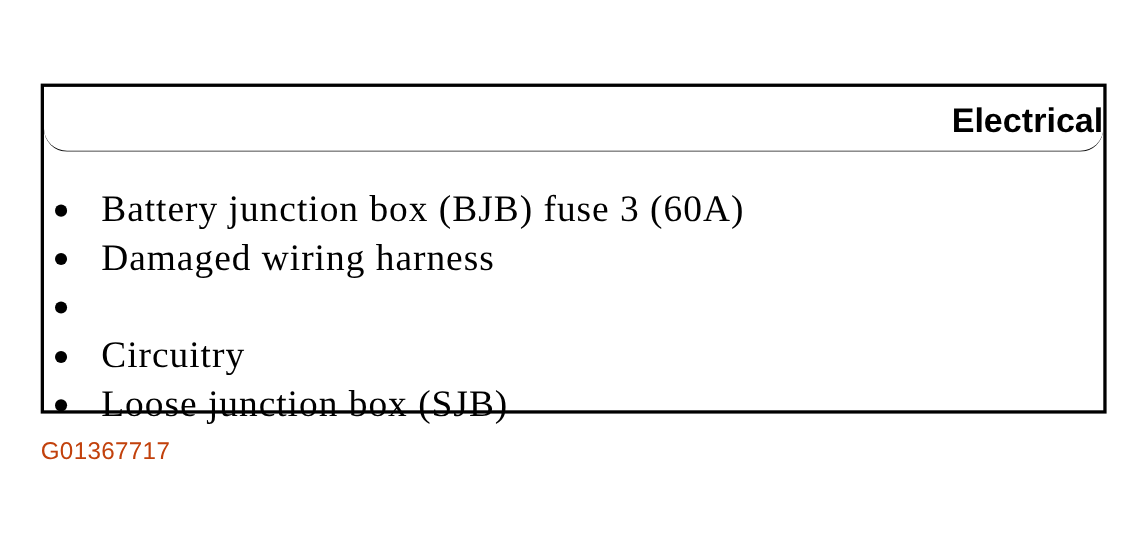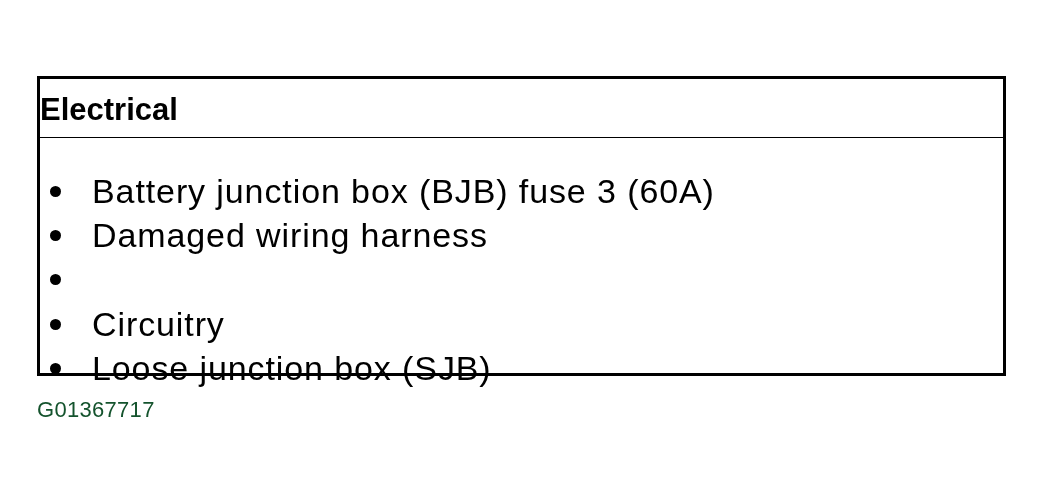--- a/index.html
+++ b/index.html
@@ -42,21 +42,22 @@
   .table-header {
     position: absolute;
     left: 0;
     top: 0;
     width: 100%;
     height: 59px;
     box-sizing: border-box;
     border-bottom: 1px solid #000000;
     display: flex;
     align-items: center;
-    justify-content: flex-start;
+    justify-content: flex-end;
+    border-radius: 21px;
   }
   .table-header-title {
     font-family: "Liberation Sans", sans-serif;
     font-weight: bold;
     font-size: 31px;
     line-height: 31px;
     color: #000000;
     letter-spacing: 0px;
     white-space: nowrap;
     position: relative;
@@ -81,21 +82,21 @@
     position: absolute;
     left: 7px;
     top: 30px;
   }
 
   .bullet-item {
     position: relative;
     height: 44.2px;
     line-height: 44.2px;
     padding-left: 45px;
-    font-family: Liberation Sans, sans-serif;
+    font-family: Liberation Serif, serif;
     font-size: 34px;
     color: #000000;
     white-space: nowrap;
     letter-spacing: 0.9px;
   }
 
   .bullet-marker {
     position: absolute;
     left: 3px;
     top: 17px;
@@ -111,21 +112,21 @@
   }
 
   
   .figure-caption {
     position: absolute;
     left: 37px;
     top: 398px;
     font-family: "Liberation Sans", sans-serif;
     font-size: 22px;
     line-height: 24px;
-    color: #14532d;
+    color: #c2410c;
     letter-spacing: 0.3px;
     white-space: nowrap;
   }
 </style>
 </head>
 <body>
 
 <div id="figure-root">
 
   <div class="table-box">

